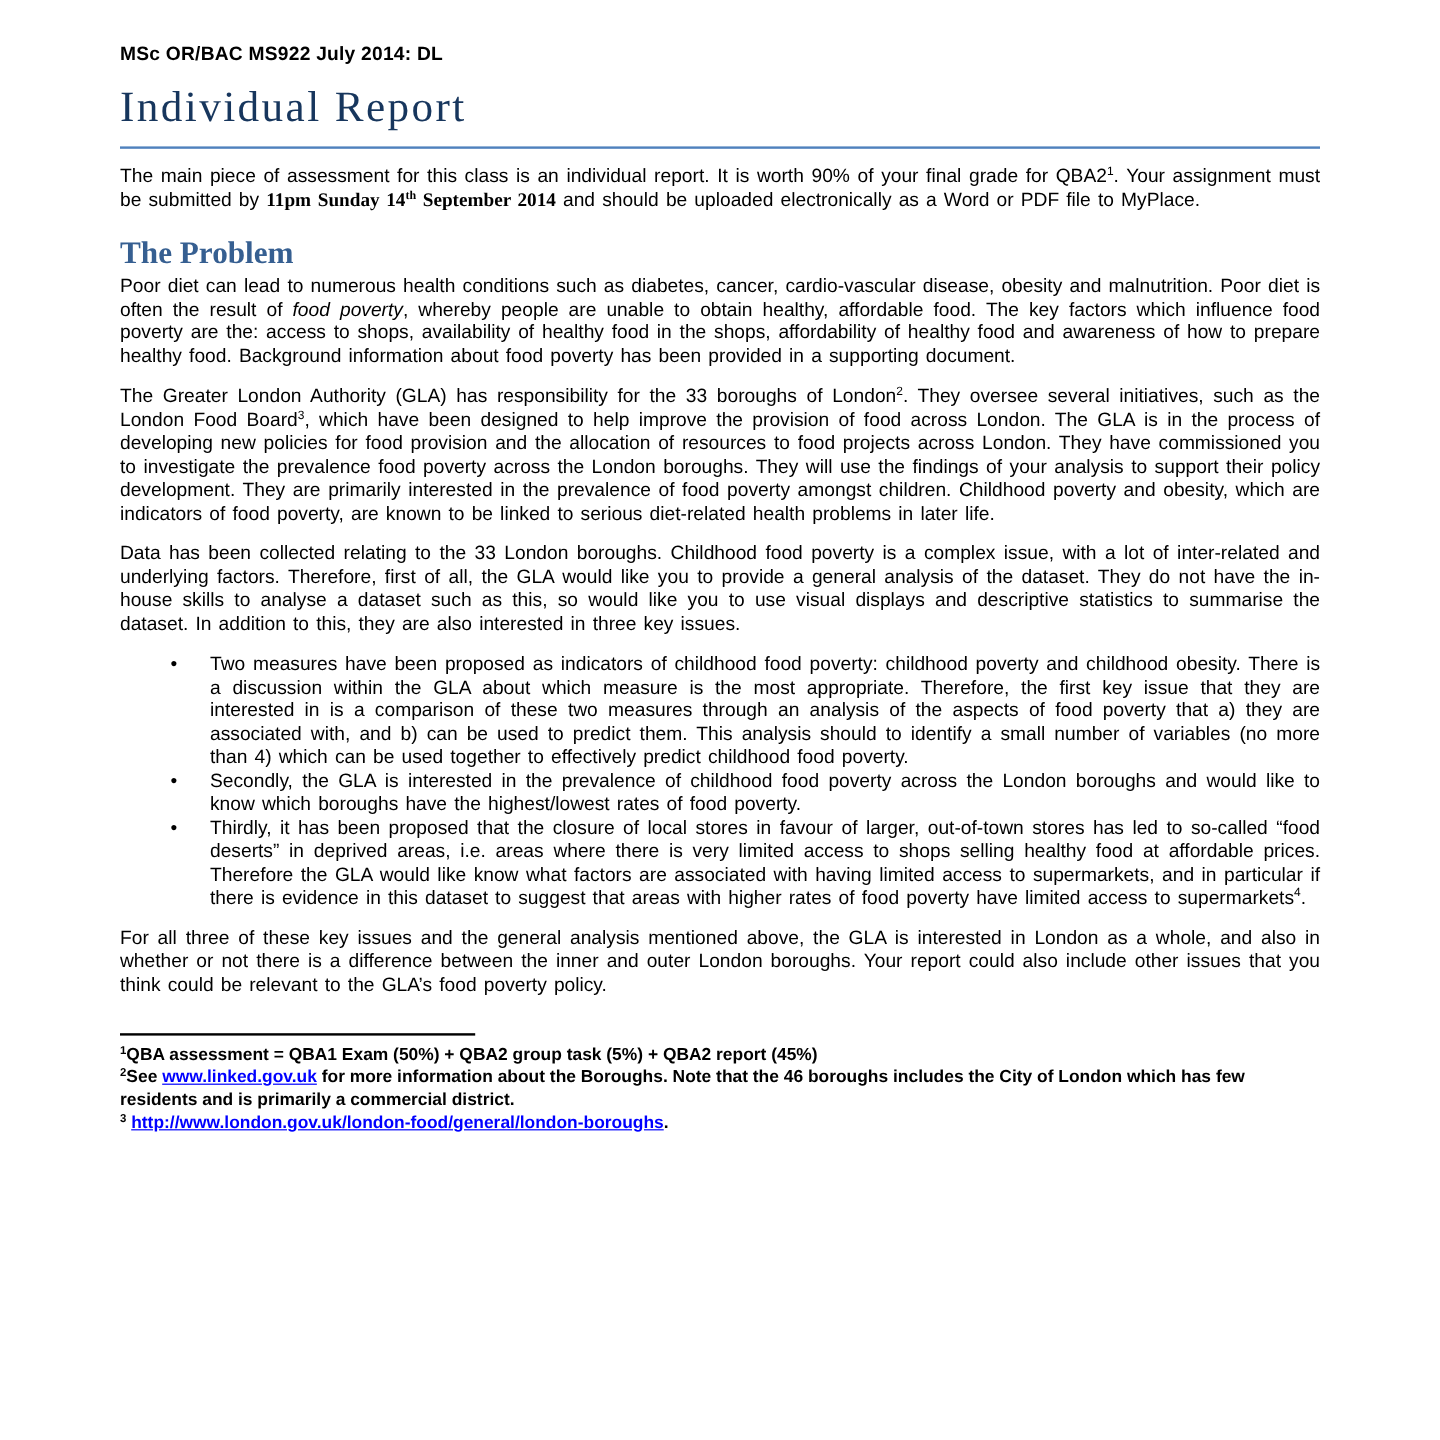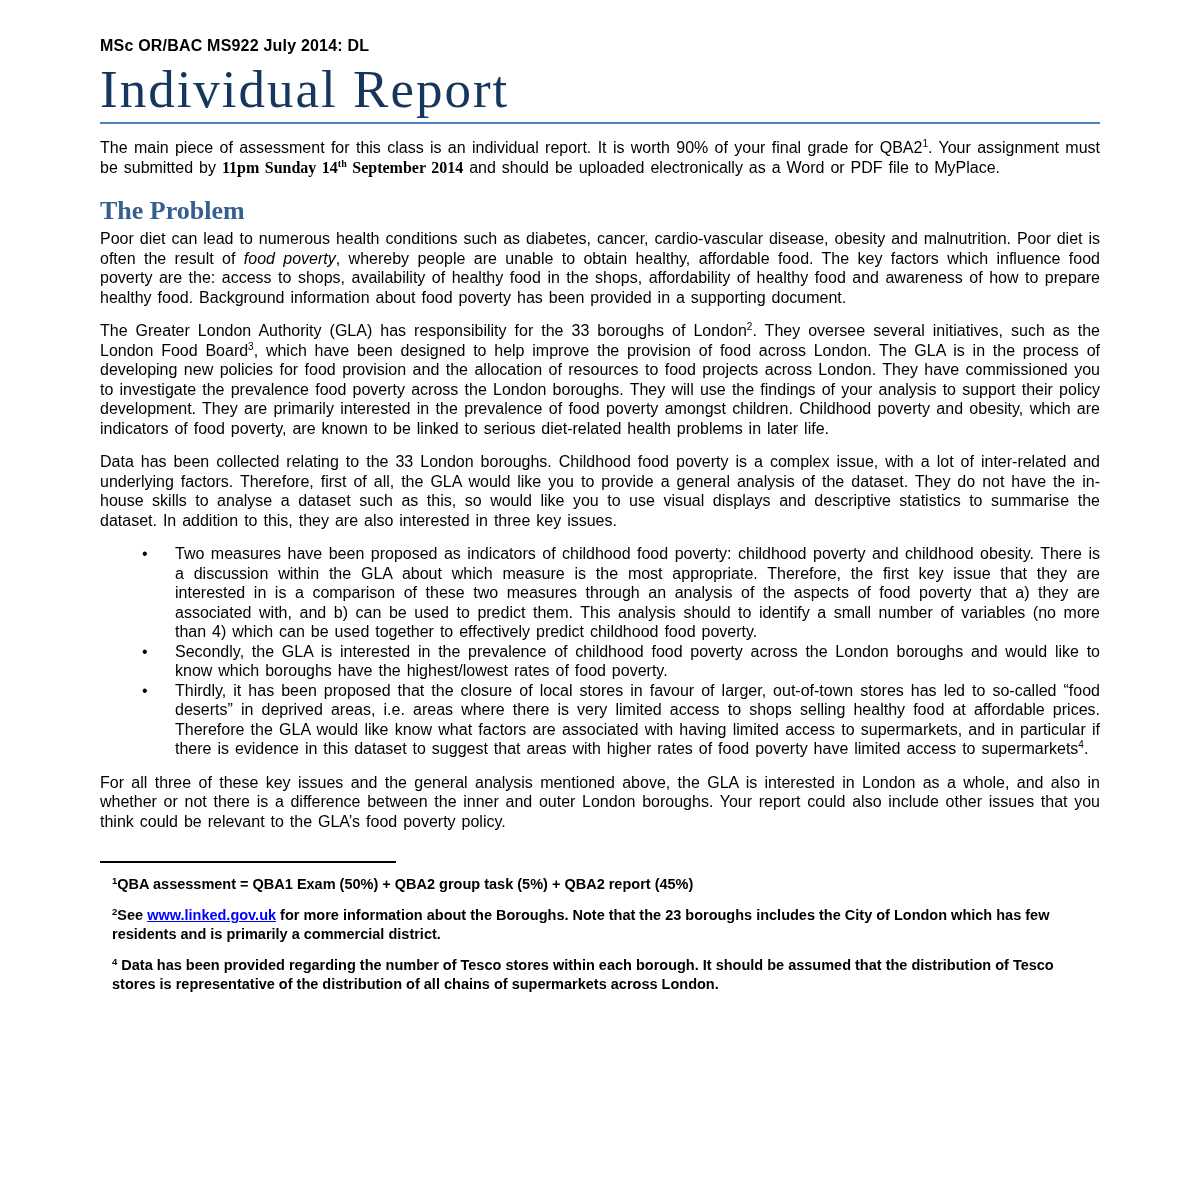--- a/index.html
+++ b/index.html
@@ -19,21 +19,21 @@
   }
   .doc-header {
     font-size: 16px;
     font-weight: 700;
     letter-spacing: 0.2px;
     line-height: 20px;
   }
   .doc-title {
     font-family: "Liberation Serif", serif;
     font-weight: 400;
-    font-size: 53px;
+    font-size: 36px;
     letter-spacing: 2px;
     color: #17365D;
     margin: 8px 0 0 0;
     padding-bottom: 8px;
     border-bottom: 2px solid #4F81BD;
     line-height: 50px;
   }
   .body-p {
     font-size: 16px;
     line-height: 19.5px;
@@ -79,21 +79,21 @@
     font-size: 14.5px;
     font-weight: 700;
     line-height: 19px;
   }
   .fn-rule {
     width: 296px;
     height: 0;
     border-top: 2px solid #000000;
     margin-bottom: 7px;
   }
-  .fn { margin: 12px; text-align: left; }
+  .fn { margin: 0; text-align: left; }
   .fn sup.fn-ref { vertical-align: 5px; font-size: 9.5px; }
   .fn-link {
     color: #0000FF;
     text-decoration: underline;
     cursor: pointer;
   }
 </style>
 </head>
 <body>
 
@@ -128,19 +128,19 @@
     </div>
   </div>
 
   <p class="body-p">For all three of these key issues and the general analysis mentioned above, the GLA is interested in London as a whole, and also in whether or not there is a difference between the inner and outer London boroughs.  Your report could also include other issues that you think could be relevant to the GLA’s food poverty policy.</p>
 
   <div class="footnote-area">
     <div class="fn-rule"></div>
 
     <p class="fn"><sup class="fn-ref">1</sup><span>QBA assessment = QBA1 Exam (50%) + QBA2 group task (5%) + QBA2 report (45%)</span></p>
 
-    <p class="fn"><sup class="fn-ref">2</sup><span>See </span><a class="fn-link">www.linked.gov.uk</a><span> for more information about the Boroughs. Note that the 23 boroughs includes the City of London which has few residents and is primarily a commercial district.</span></p>
+    <p class="fn"><sup class="fn-ref">2</sup><span>See </span><a class="fn-link">www.linked.gov.uk</a><span> for more information about the Boroughs. Note that the 46 boroughs includes the City of London which has few residents and is primarily a commercial district.</span></p>
 
+    <p class="fn"><sup class="fn-ref">3</sup> <a class="fn-link">http://www.london.gov.uk/london-food/general/london-boroughs</a><span>.</span></p>
 
-    <p class="fn"><sup class="fn-ref">4</sup> <span>Data has been provided regarding the number of Tesco stores within each borough.  It should be assumed that the distribution of Tesco stores is representative of the distribution of all chains of supermarkets across London.</span></p>
   </div>
 
 </div>
 
 </body></html>

